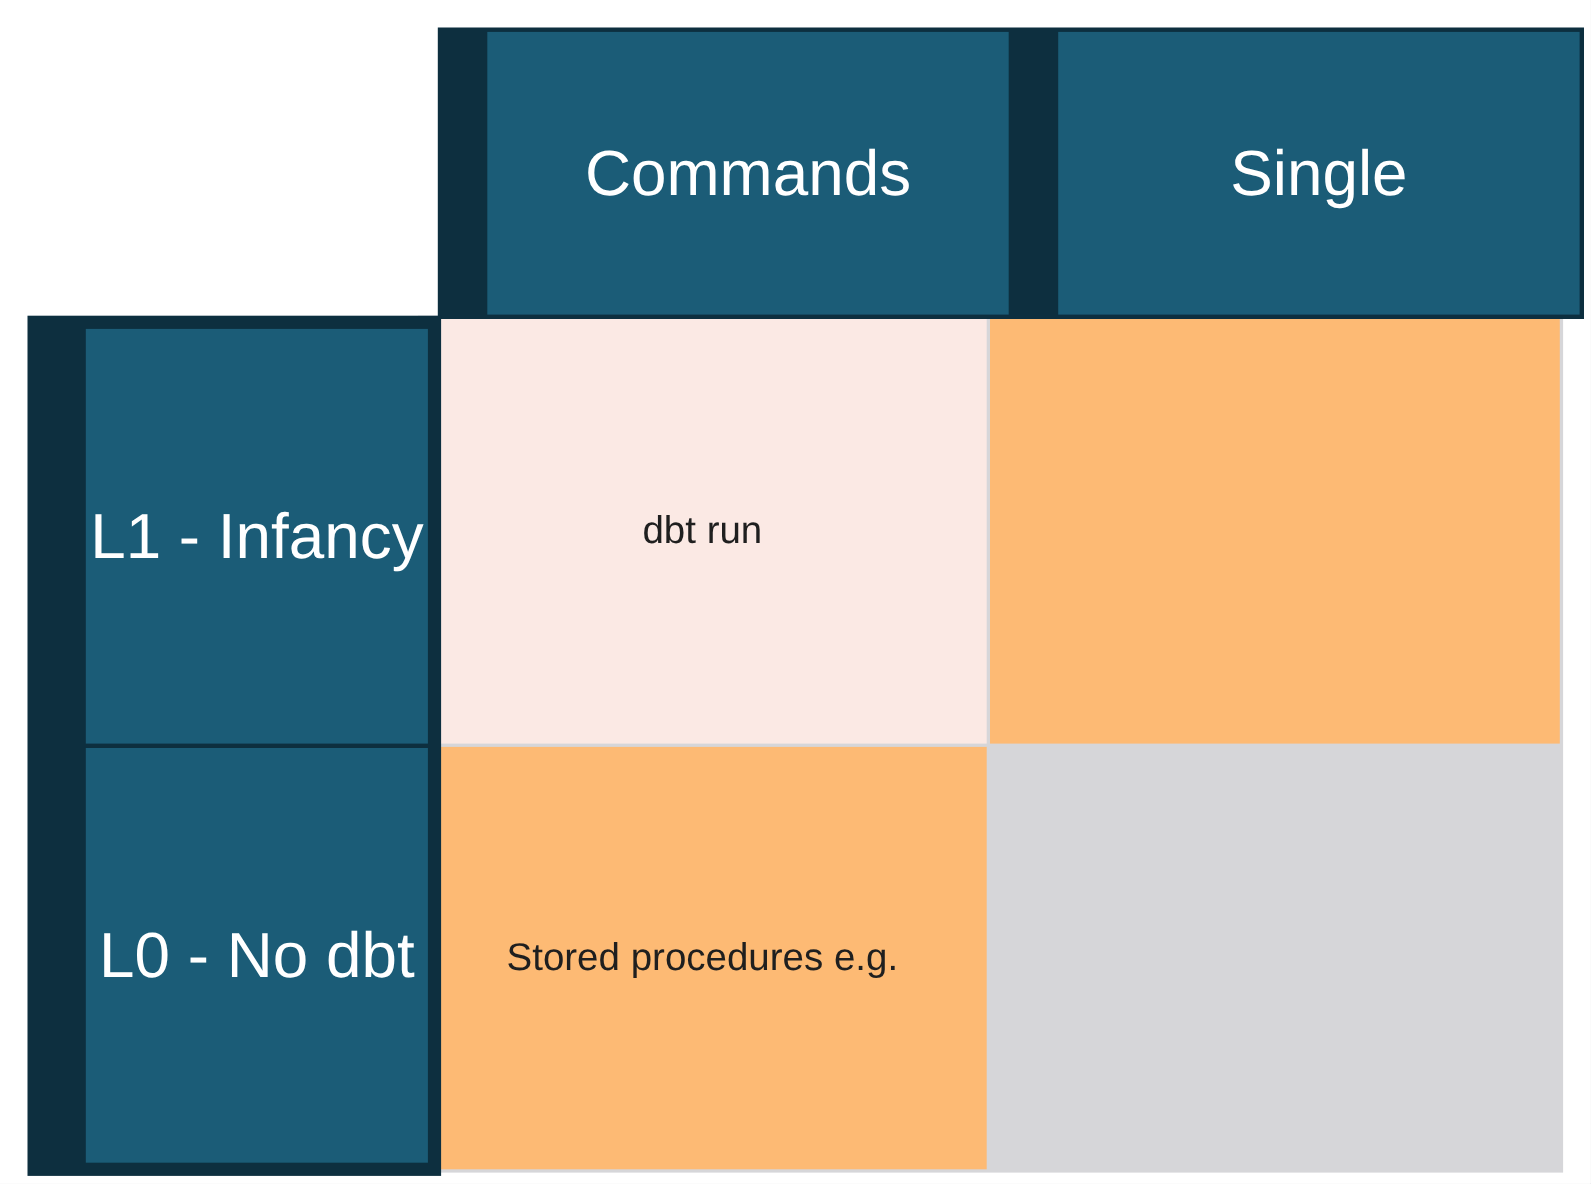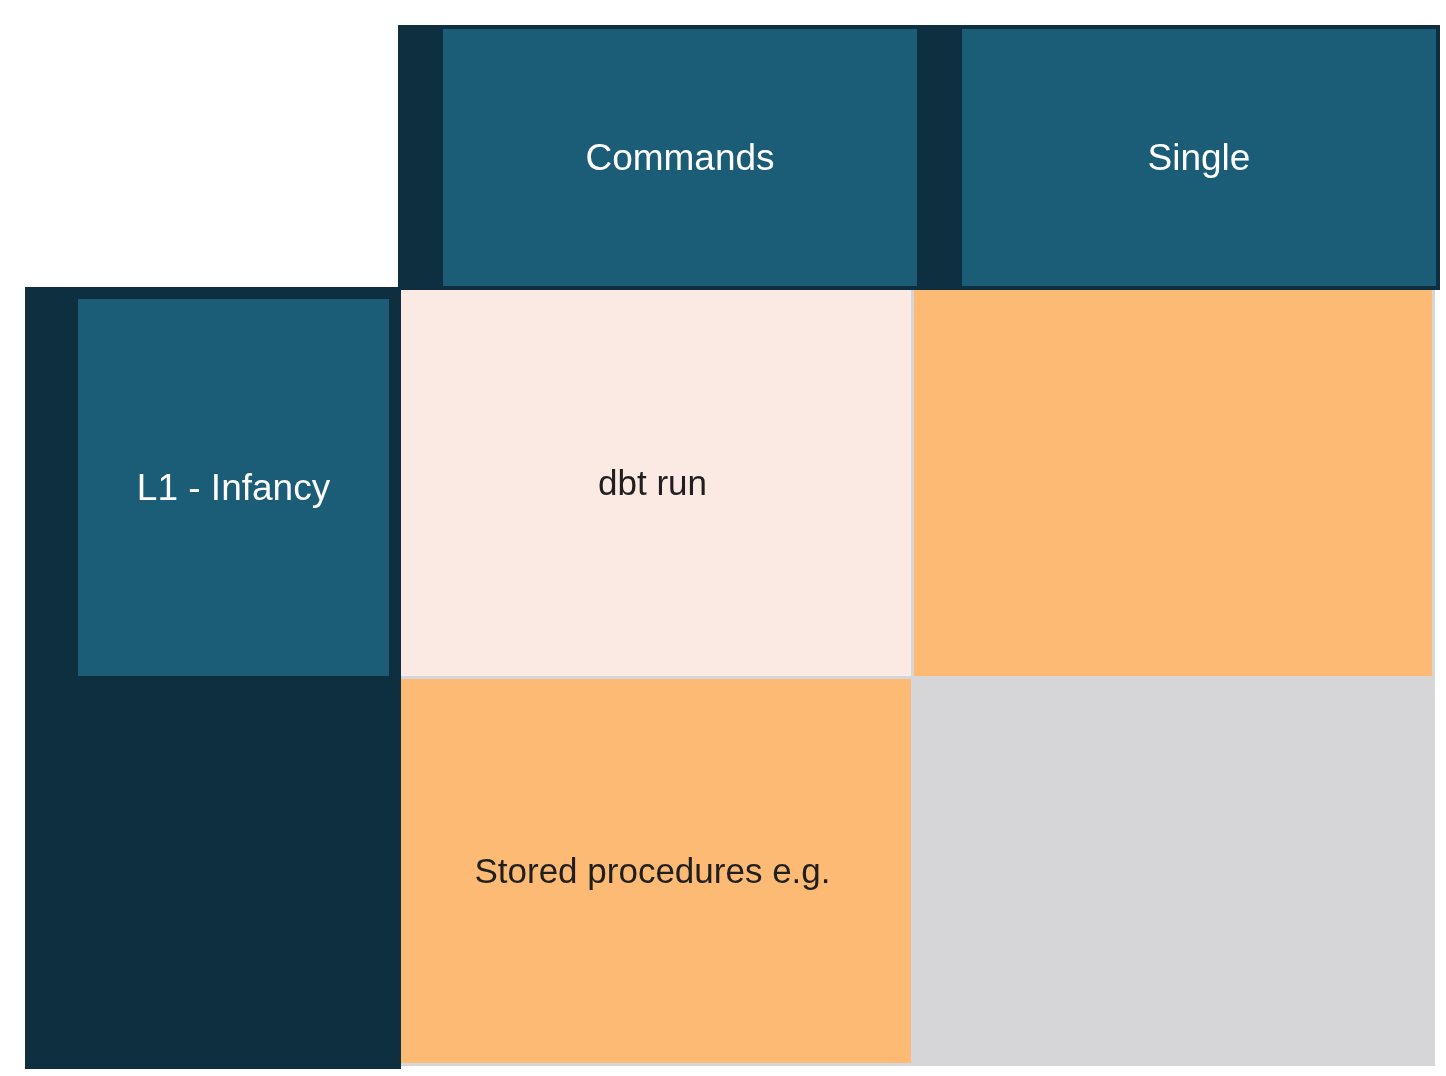--- a/index.html
+++ b/index.html
@@ -12,21 +12,21 @@
     position: relative;
     width: 1446px;
     height: 1076px;
     background: #ffffff;
     overflow: hidden;
   }
 
   
   .body-grid {
     position: absolute;
-    left: 394px;
+    left: 380px;
     top: 287px;
     width: 1041px;
     height: 779px;
     background: #D6D6D9;
     display: grid;
     grid-template-columns: 517px 1fr;
     grid-template-rows: 386px 1fr;
     gap: 3px;
     padding: 3px 3px 3px 0;
     box-sizing: border-box;
@@ -74,21 +74,21 @@
     padding: 12px;
     box-sizing: border-box;
   }
   .hcell {
     background: #1B5C77;
     color: #ffffff;
     display: flex;
     align-items: center;
     justify-content: center;
     text-align: center;
-    font-size: 37px;
+    font-size: 58px;
     font-weight: 400;
     margin-left: 41px;
   }
 </style>
 </head>
 <body>
 
 <div class="canvas">
 
   <div class="body-grid">
@@ -103,15 +103,16 @@
     </div>
   </div>
 
   <div class="col-headers">
     <div class="hcell">Commands</div>
     <div class="hcell">Single</div>
   </div>
 
   <div class="row-headers">
     <div class="hcell">L1 - Infancy</div>
+    <div class="hcell">L0 - No dbt</div>
   </div>
 
 </div>
 
 </body></html>

